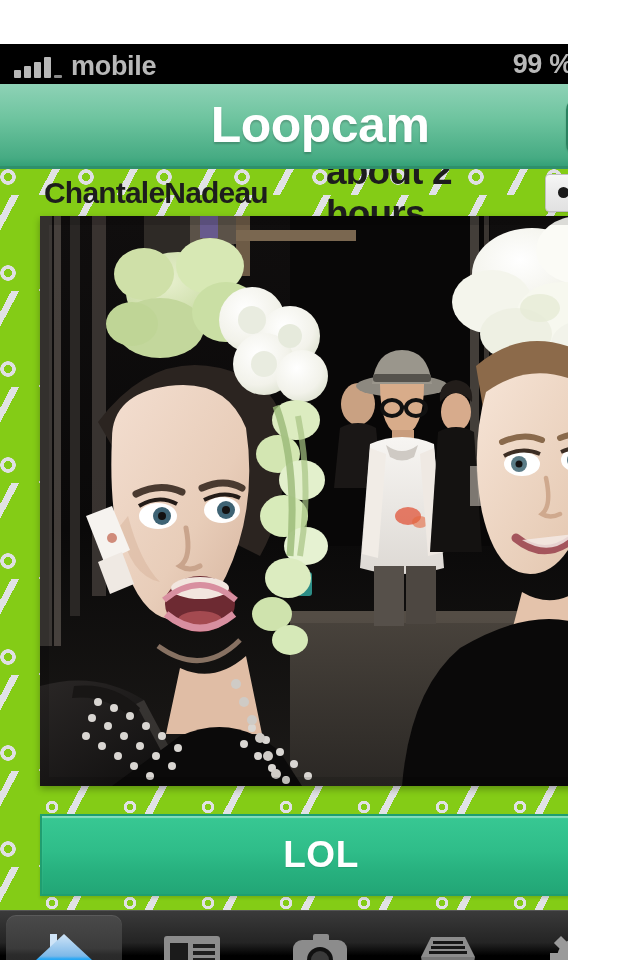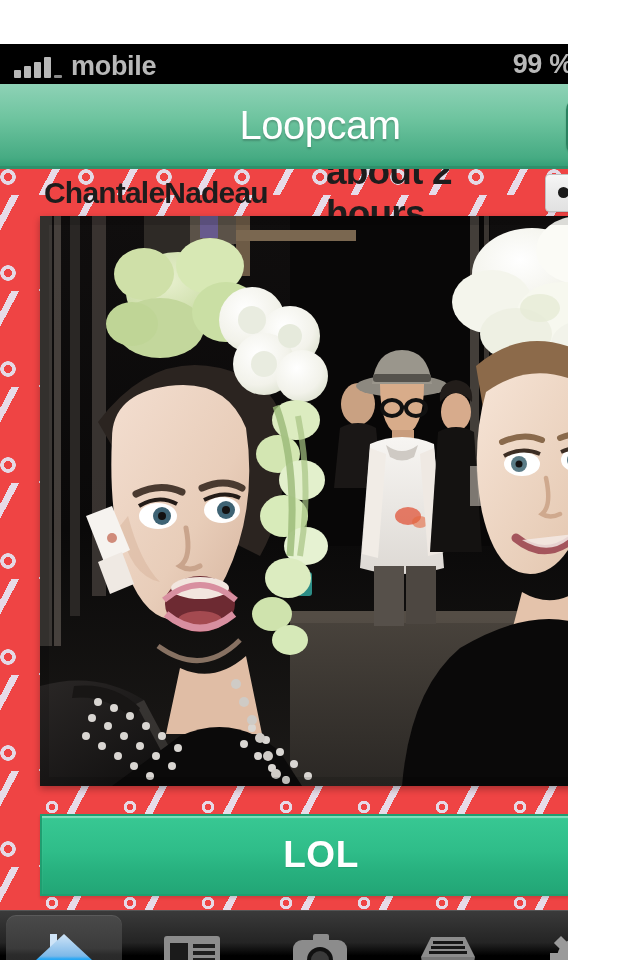--- a/index.html
+++ b/index.html
@@ -50,40 +50,40 @@
   
   .navbar {
     position: absolute; top: 40px; left: 0;
     width: 640px; height: 85px;
     background: linear-gradient(to bottom, #8ed2b6 0%, #6ec49f 42%, #46ab83 90%, #34a077 100%);
     border-bottom: 3px solid #2f8f6b;
     display: flex; align-items: center; justify-content: center;
   }
   .nav-title {
     color: #ffffff;
-    font-size: 40px; font-weight: normal;
+    font-size: 50px; font-weight: bold;
     letter-spacing: -0.5px;
     text-shadow: 0 2px 2px rgba(0,0,0,0.20);
   }
   .refresh-btn {
     position: absolute; right: 12px; top: 14px;
     width: 62px; height: 58px;
     border-radius: 12px;
     background: linear-gradient(to bottom, #5fb795 0%, #3f9f79 52%, #2e8b67 100%);
     border: 2px solid #2a8260;
     box-shadow: inset 0 1px 1px rgba(255,255,255,0.35), 0 1px 2px rgba(0,0,0,0.18);
     display: flex; align-items: center; justify-content: center;
     cursor: pointer;
   }
 
   
   .content {
     position: absolute; top: 125px; left: 0;
     width: 640px; height: 741px;
-    background-color: #ef4444;
+    background-color: #84cc16;
     overflow: hidden;
   }
   .wallpaper {
     position: absolute; inset: 0;
     background-image:
       radial-gradient(circle at 8px 8px, transparent 4px, #e4e1ee 4px, #e4e1ee 7.5px, transparent 8px),
       radial-gradient(circle at 52px 62px, transparent 3px, #e6e3f0 3px, #e6e3f0 6px, transparent 6.5px);
     background-size: 78px 96px, 78px 96px;
     opacity: 0.95;
   }

